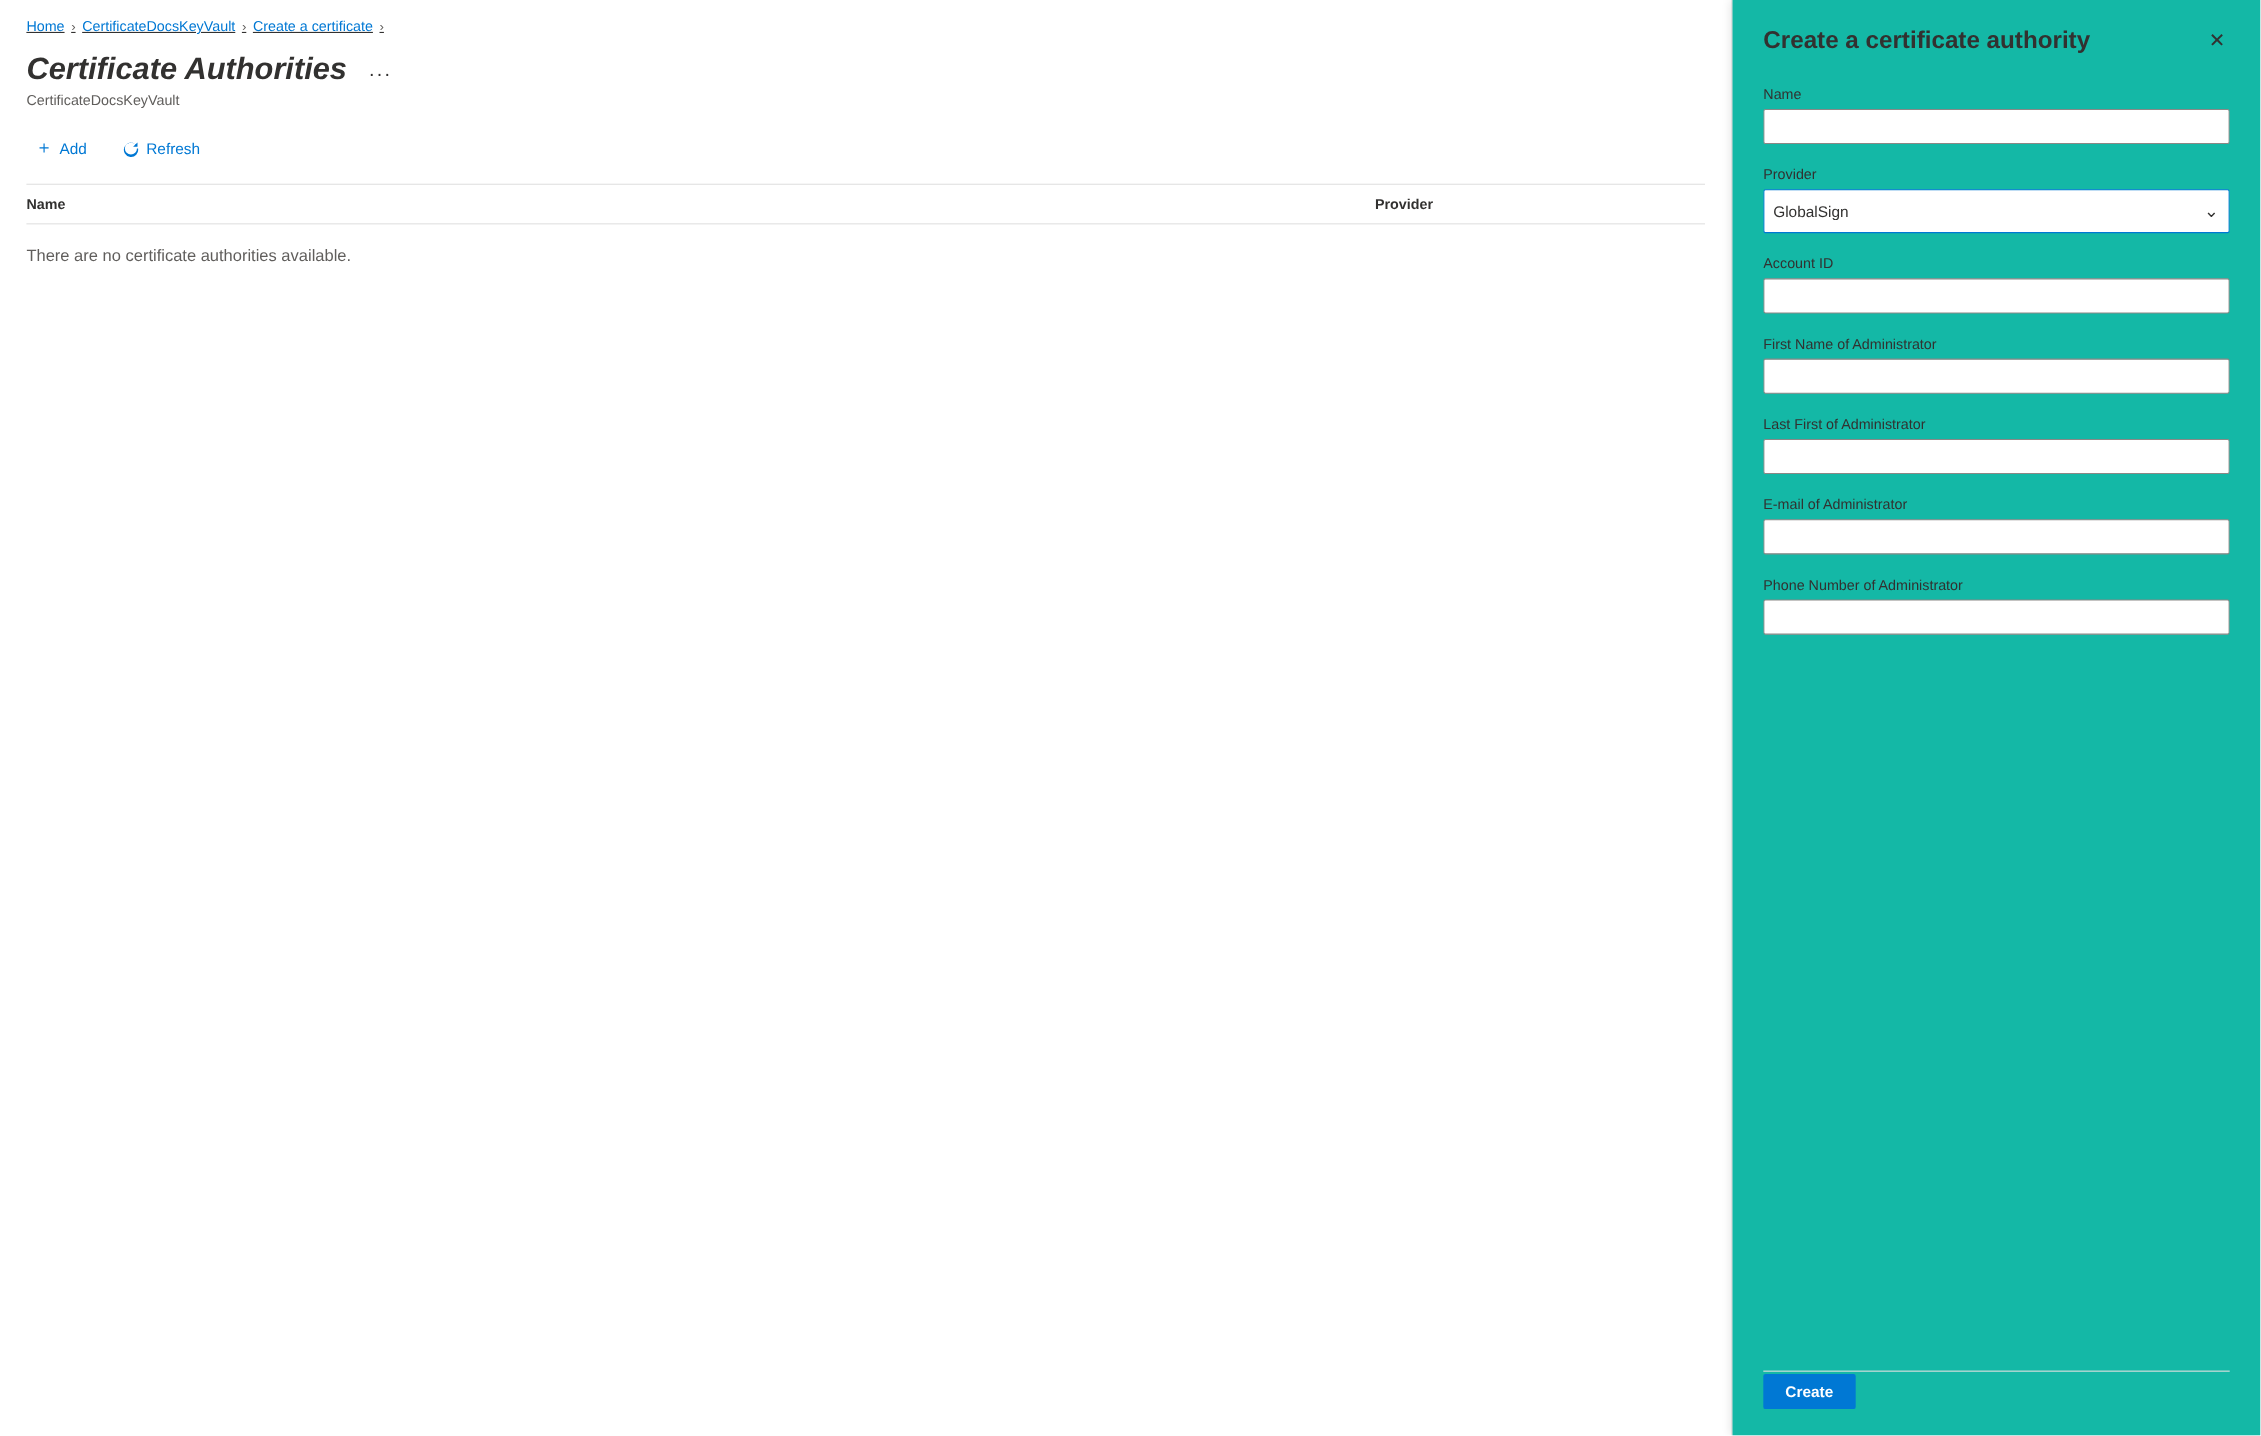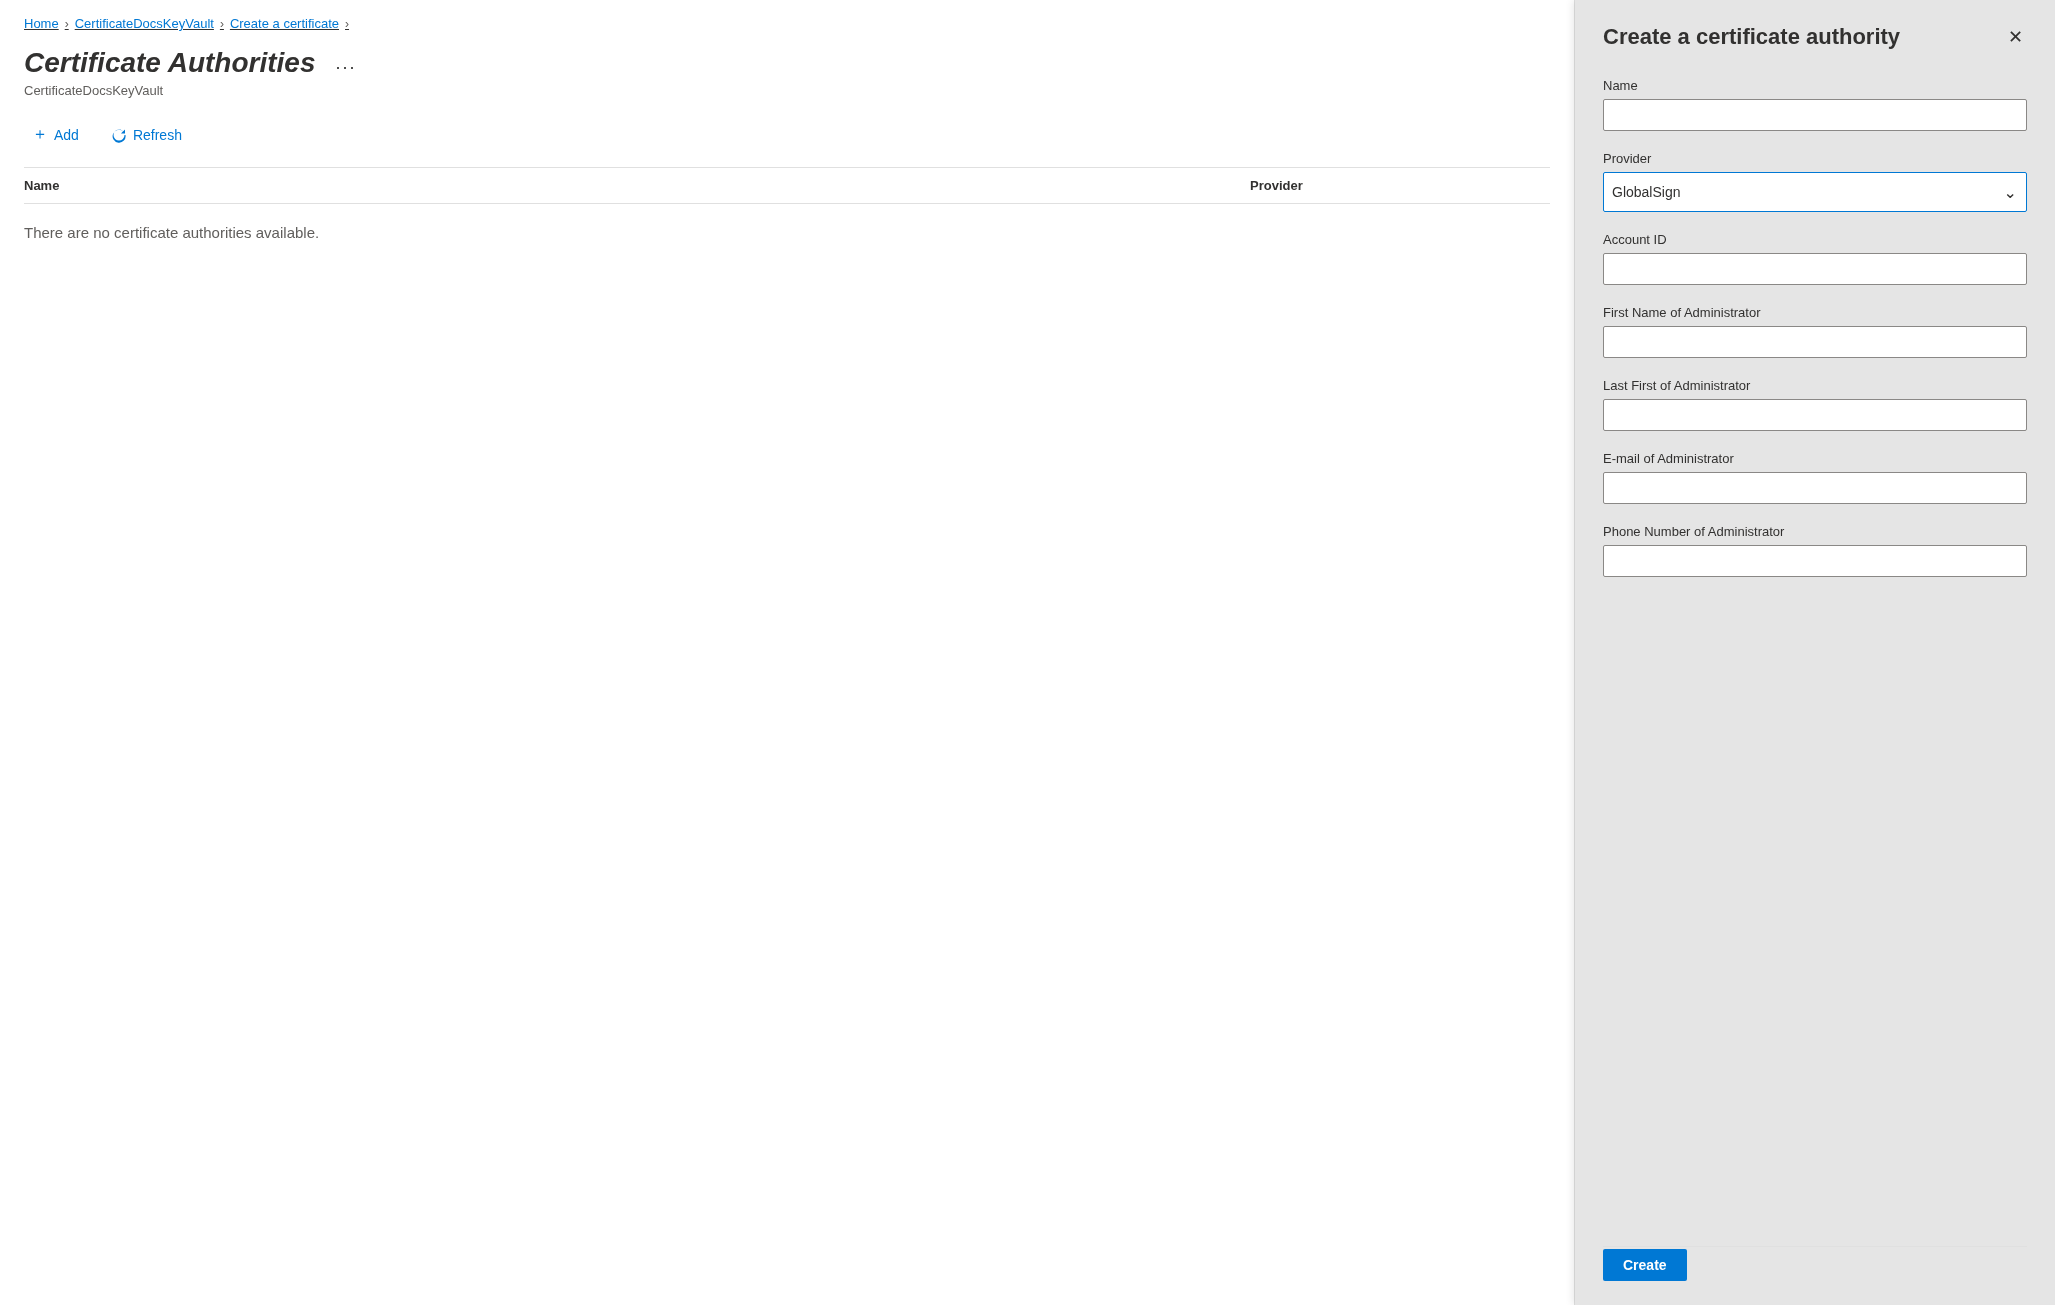--- a/index.html
+++ b/index.html
@@ -129,21 +129,21 @@
 
     .empty-state {
       padding: 20px 0;
       color: #605e5c;
       font-size: 15px;
     }
 
     
     .right-panel {
       width: 480px;
-      background: #e5e5e5;
+      background: #14b8a6;
       padding: 24px 28px;
       box-shadow: -2px 0 8px rgba(0,0,0,0.1);
       position: relative;
       display: flex;
       flex-direction: column;
     }
 
     .panel-header {
       display: flex;
       align-items: center;

